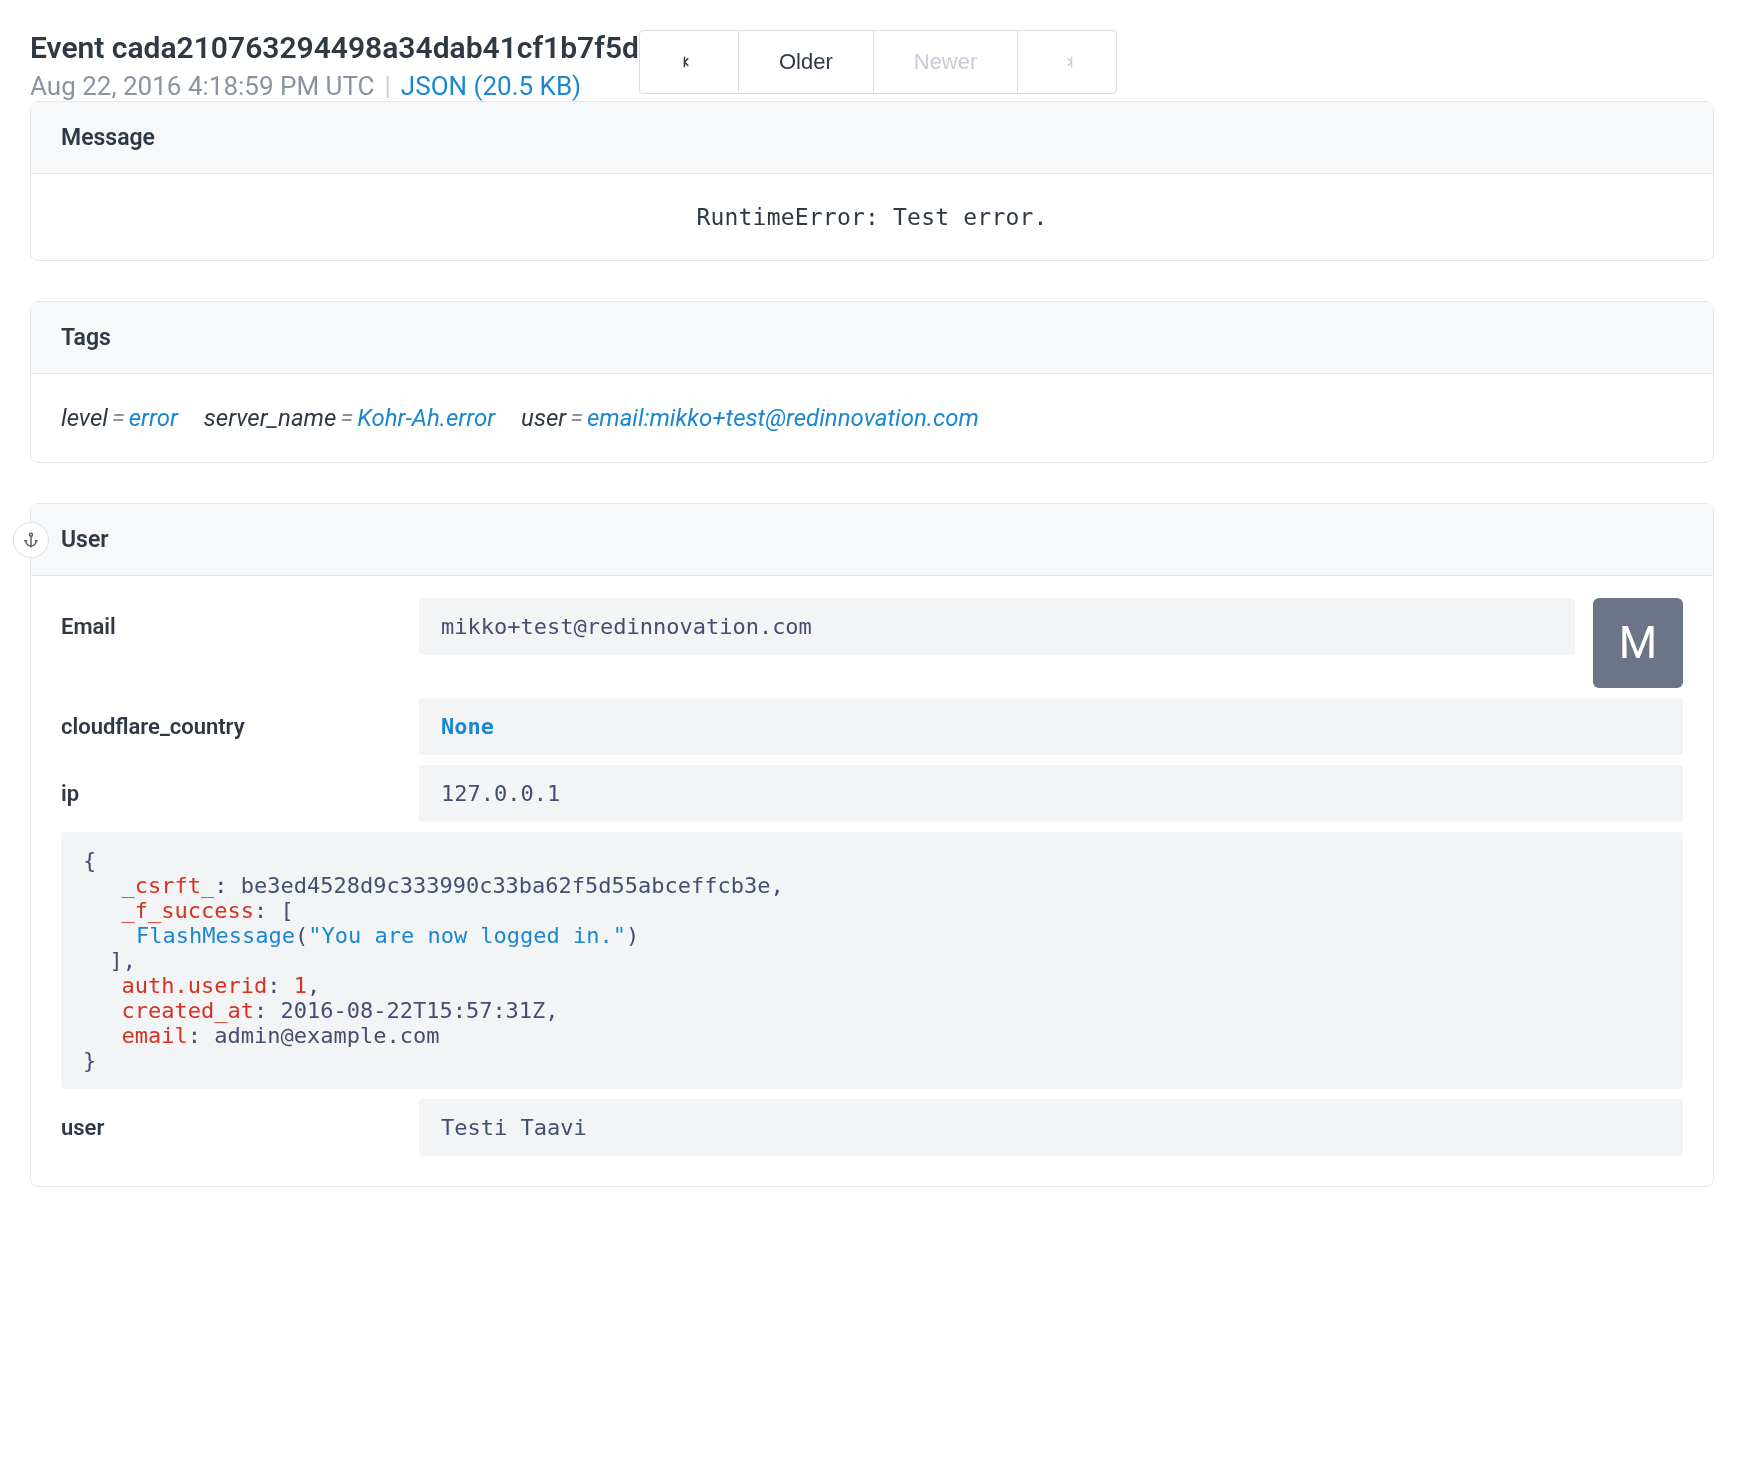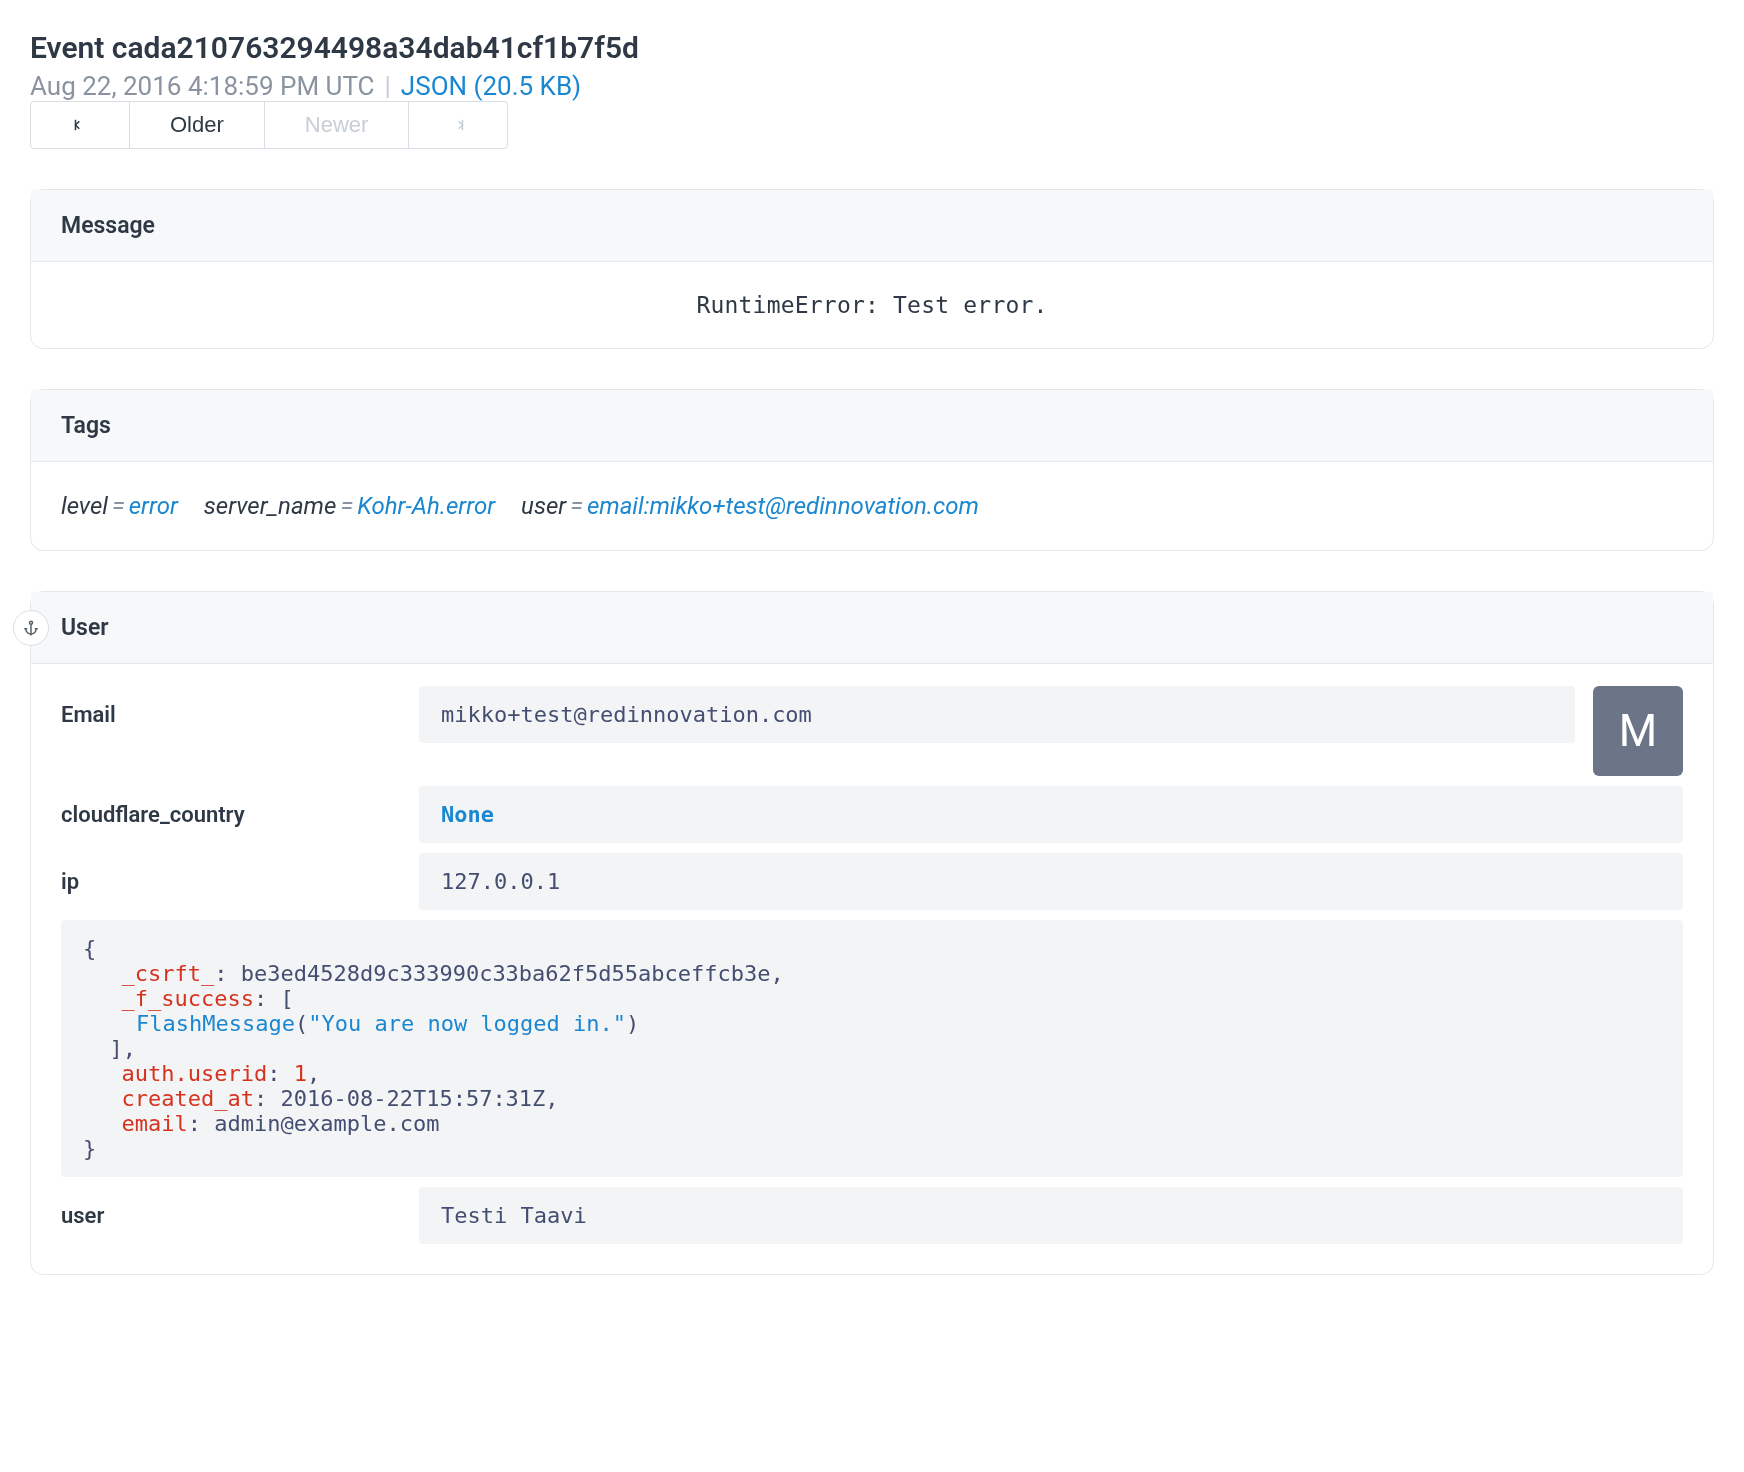--- a/index.html
+++ b/index.html
@@ -9,22 +9,20 @@
     color: #2f3945;
     padding: 30px 30px 40px 30px;
     width: 1744px;
     font-size: 21px;
     transform-origin: top left;
   }
   .header-row {
     display: flex;
     justify-content: flex-start;
     align-items: flex-start;
-    margin-bottom: 40px;
-    flex-direction: column;
   }
   .event-title {
     font-size: 30px;
     font-weight: 600;
     color: #2f3945;
     margin-bottom: 6px;
   }
   .event-meta {
     font-size: 26px;
     color: #8a94a0;
@@ -33,37 +31,37 @@
     gap: 10px;
   }
   .event-meta .sep { color: #c8ced6; }
   .json-link { color: #1a87d0; text-decoration: none; }
   .nav-btns {
     display: flex;
   }
   .nav-btn {
     border: 1px solid #d9dee4;
     background: #fff;
-    height: 48px;
+    height: 64px;
     display: flex;
     align-items: center;
     justify-content: center;
     padding: 0 40px;
     font-size: 22px;
     color: #2f3945;
     cursor: pointer;
     margin-left: -1px;
   }
   .nav-btn:first-child { border-radius: 4px 0 0 4px; margin-left: 0; }
   .nav-btn:last-child { border-radius: 0 4px 4px 0; }
   .nav-btn.disabled { color: #c8ced6; cursor: default; }
   .nav-btn svg { width: 18px; height: 18px; }
   .panel {
     border: 1px solid #e3e7ec;
-    border-radius: 13px;
+    border-radius: 8px;
     margin-bottom: 40px;
     background: #fff;
   }
   .panel:last-child { margin-bottom: 0; }
   .panel-header {
     background: #f7f8f9;
     border-bottom: 1px solid #e3e7ec;
     padding: 22px 30px;
     font-weight: 600;
     font-size: 23px;

